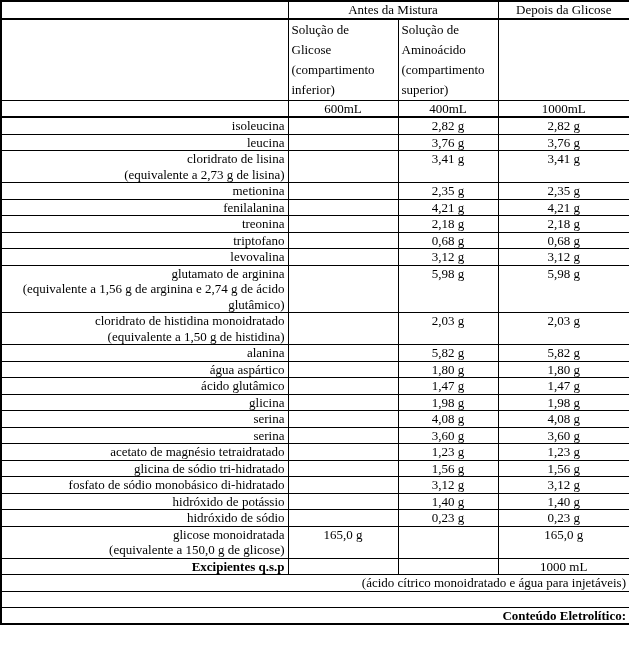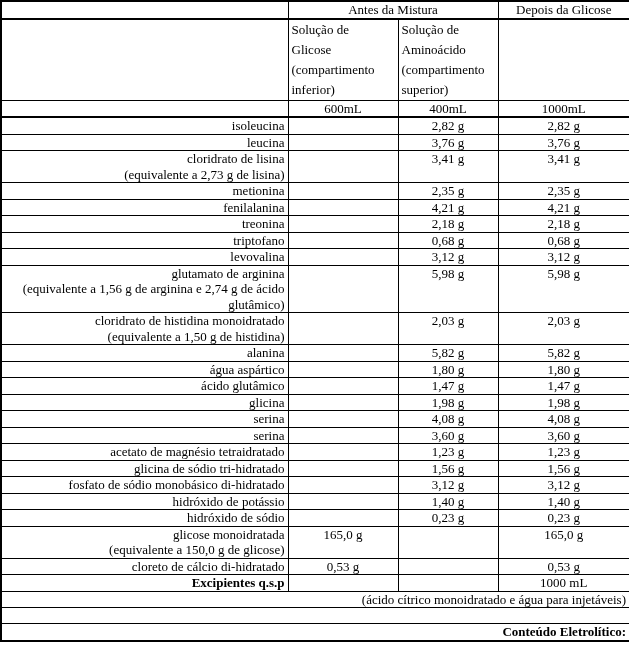--- a/index.html
+++ b/index.html
@@ -223,26 +223,20 @@
         <td class="val">0,23 g</td>
       </tr>
       <tr>
         <td class="name">glicose monoidratada
 (equivalente a 150,0 g de glicose)</td>
         <td class="val">165,0 g</td>
         <td class="val"></td>
         <td class="val">165,0 g</td>
       </tr>
       <tr>
-        <td class="name">cloreto de cálcio di-hidratado</td>
-        <td class="val">0,53 g</td>
-        <td class="val"></td>
-        <td class="val">0,53 g</td>
-      </tr>
-      <tr>
         <td class="name bold">Excipientes q.s.p</td>
         <td class="val"></td>
         <td class="val"></td>
         <td class="val">1000 mL</td>
       </tr>
       <tr>
         <td colspan="4" class="name">(ácido cítrico monoidratado e água para injetáveis)</td>
       </tr>
       <tr>
         <td colspan="4" class="name spacer"></td>

